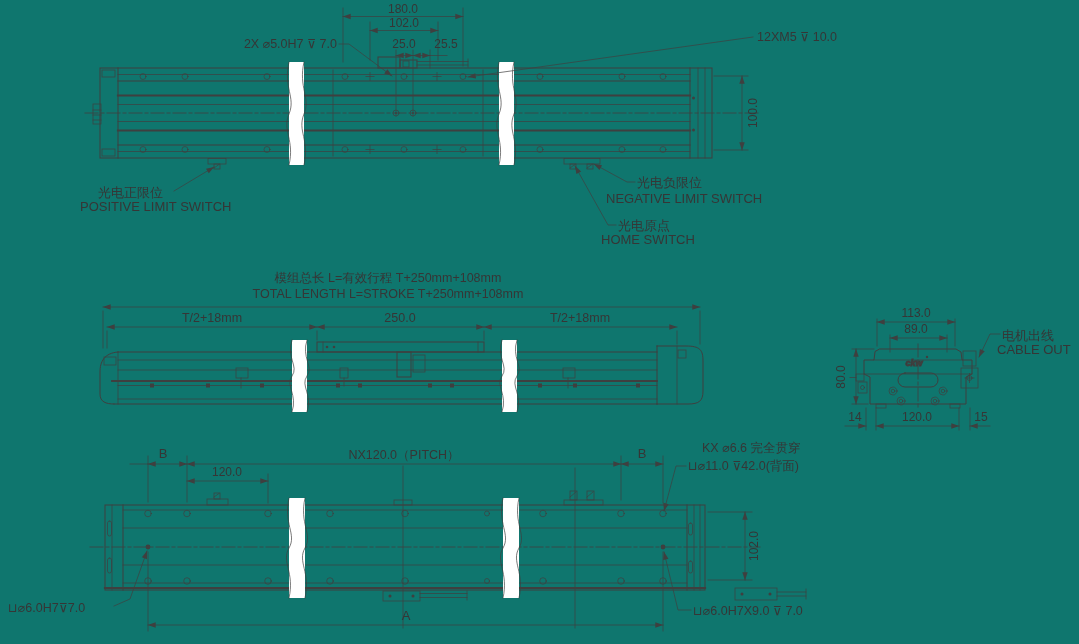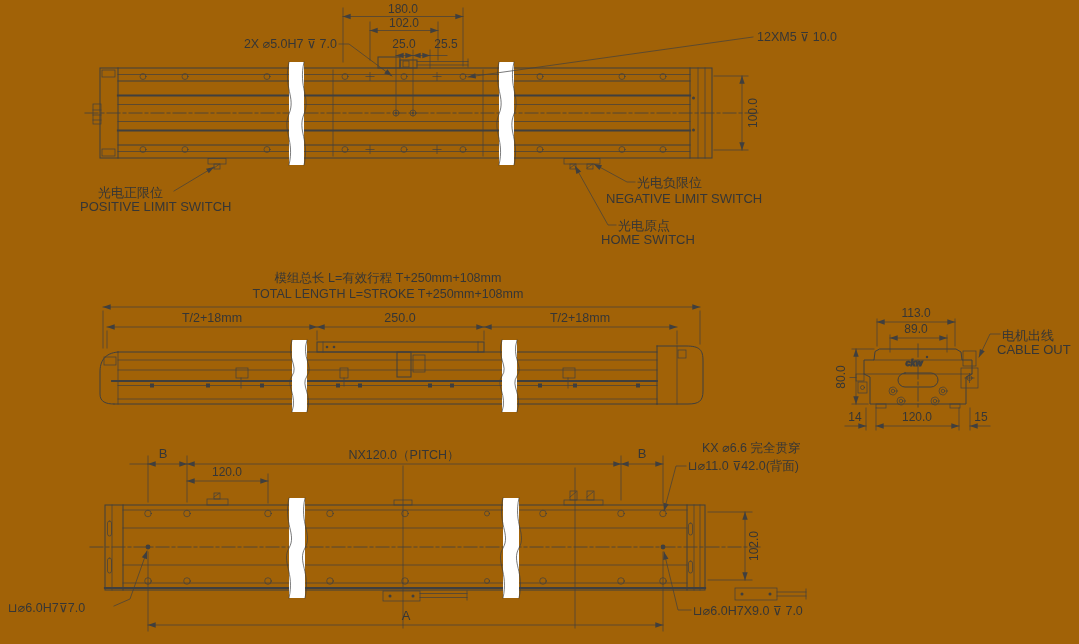--- a/index.html
+++ b/index.html
@@ -1,16 +1,16 @@
 <!DOCTYPE html>
 <html><head>
 <meta charset="utf-8">
 <style>
   html,body{margin:0;padding:0;background:#ffffff;}
-  .canvas{position:relative;width:1079px;height:644px;background:#a16207;overflow:hidden;}
+  .canvas{position:relative;width:1079px;height:644px;background:#0f766e;overflow:hidden;}
   svg{display:block}
   .ln{stroke:#3f3f3f;stroke-width:1;fill:none;stroke-linecap:square}
   .tk{stroke-width:2.2}
   .tn{stroke-width:.7}
   .cl{stroke-dasharray:13 3 3 3;stroke-width:.8}
   .fl{fill:#3f3f3f;stroke:none}
   .wh{fill:#ffffff;stroke:none}
   text{font-family:"Liberation Sans","DejaVu Sans",sans-serif;fill:#363636}
   .t12{font-size:12px}
   .t125{font-size:12.5px}

